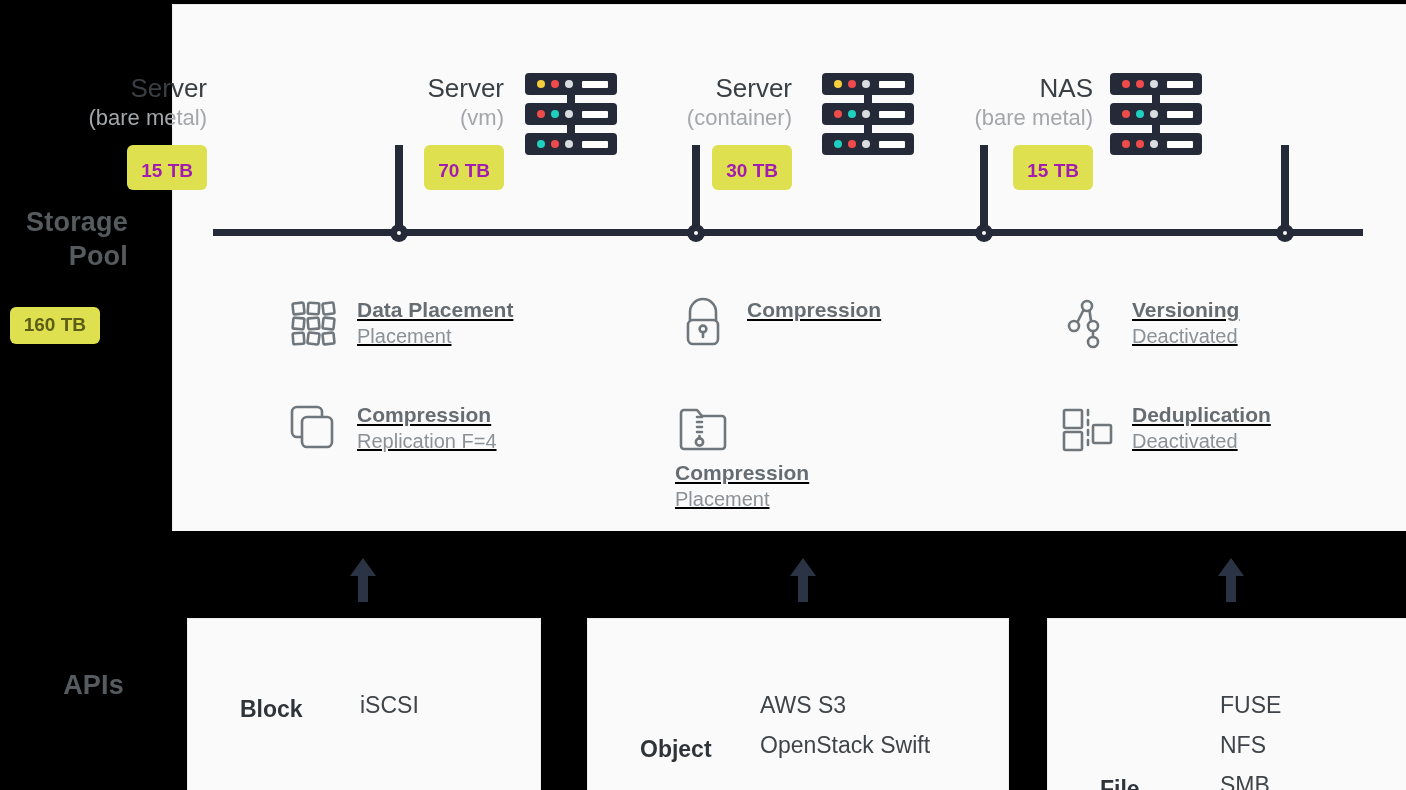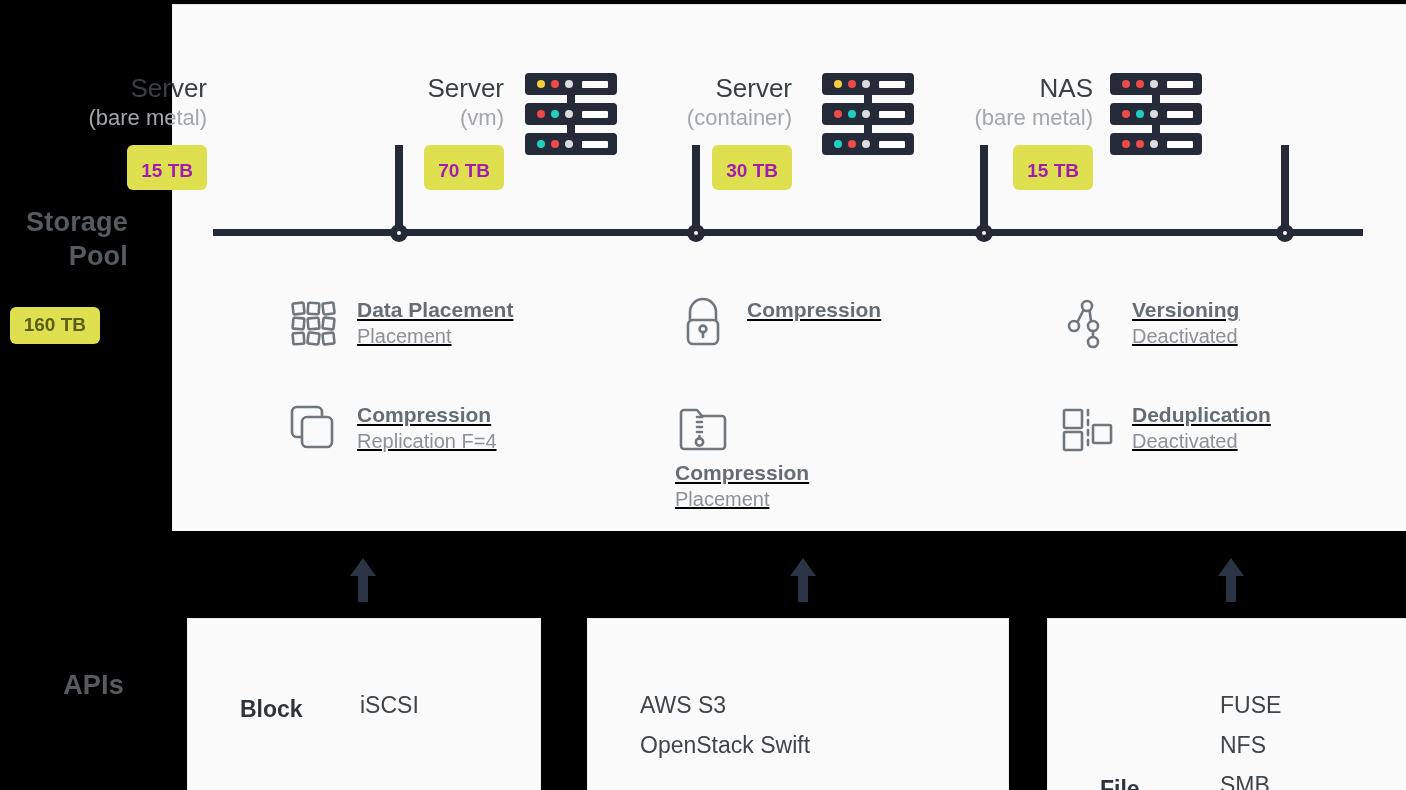--- a/index.html
+++ b/index.html
@@ -526,20 +526,21 @@
   <div class="api-inner">
     <span class="api-kind">Block</span>
     <span class="api-protos">
       <span class="api-proto">iSCSI</span>
     </span>
   </div>
 </div>
 
 <div class="api-card" style="left:587px; width:420px;">
   <div class="api-inner">
+    <span class="api-kind">Object</span>
     <span class="api-protos">
       <span class="api-proto">AWS S3</span>
       <span class="api-proto">OpenStack Swift</span>
     </span>
   </div>
 </div>
 
 <div class="api-card" style="left:1047px; width:358px;">
   <div class="api-inner">
     <span class="api-kind">File</span>

